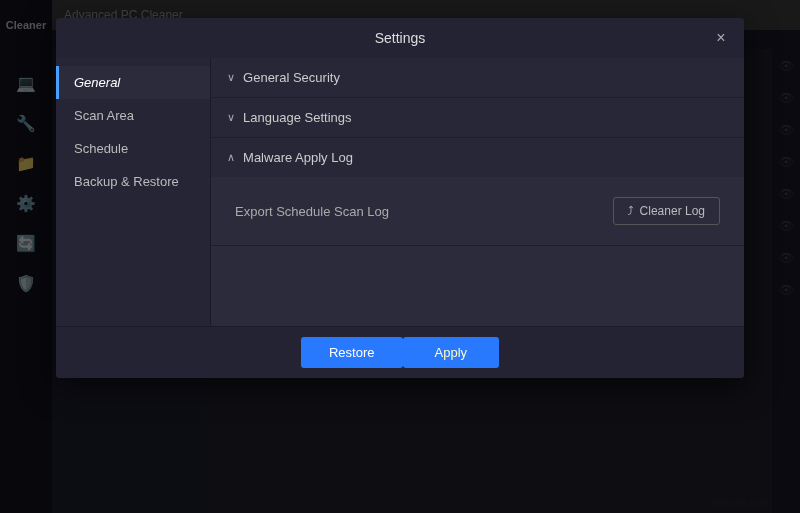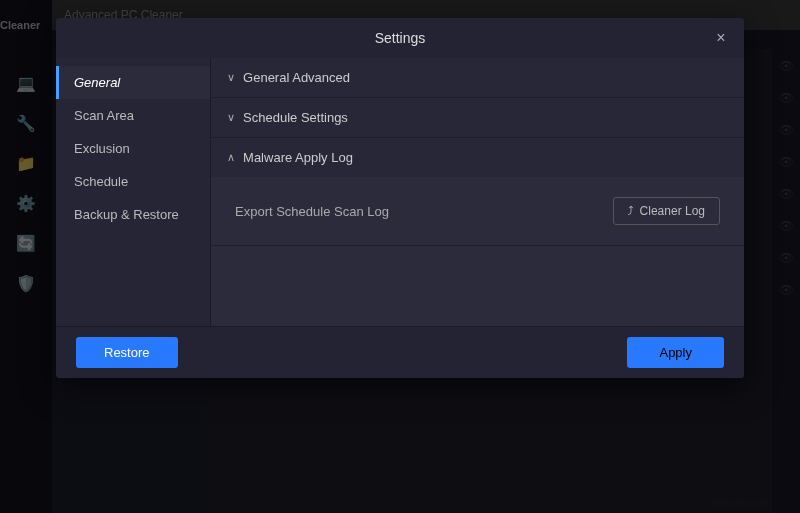--- a/index.html
+++ b/index.html
@@ -69,21 +69,21 @@
 
     
     .cleaner-label {
       position: absolute;
       top: 0; left: 0;
       width: 52px;
       height: 49px;
       background: #12121e;
       display: flex;
       align-items: center;
-      justify-content: flex-start;
+      justify-content: center;
       color: #ccc;
       font-size: 11px;
       font-weight: 600;
     }
 
     
     .app-left-section {
       position: absolute;
       top: 49px; left: 52px;
       width: 155px;
@@ -269,40 +269,40 @@
       gap: 6px;
     }
 
     
     .modal-footer {
       height: 52px;
       background: #232333;
       border-radius: 0 0 4px 4px;
       display: flex;
       align-items: center;
-      justify-content: space-between;
+      justify-content: center;
       padding: 13px 20px;
       border-top: 1px solid #1a1a28;
       flex-shrink: 0;
     }
 
     .btn-restore {
       background: #2979ff;
       color: #fff;
       border: none;
       padding: 8px 28px;
       border-radius: 3px;
       font-size: 13px;
       cursor: pointer;
       font-weight: 500;
     }
 
     .btn-apply {
       background: #2979ff;
-      color: #000000;
+      color: #fef9c3;
       border: none;
       padding: 8px 32px;
       border-radius: 3px;
       font-size: 13px;
       cursor: pointer;
       font-weight: 500;
     }
 
     
     .app-left-item {
@@ -389,38 +389,37 @@
   <div class="modal-header">
     <span class="modal-title">Settings</span>
     <div class="modal-close">×</div>
   </div>
 
   <div class="modal-body">
 
     <div class="modal-nav">
       <div class="modal-nav-item active">General</div>
       <div class="modal-nav-item">Scan Area</div>
-      <div class="modal-nav-item">Exclusion</div>
       <div class="modal-nav-item">Schedule</div>
       <div class="modal-nav-item">Backup &amp; Restore</div>
     </div>
 
     <div class="modal-content">
 
       <div class="accordion-item">
         <div class="accordion-header">
           <span class="accordion-arrow">∨</span>
-          <span>General Advanced</span>
+          <span>General Security</span>
         </div>
       </div>
 
       <div class="accordion-item">
         <div class="accordion-header">
           <span class="accordion-arrow">∨</span>
-          <span>Schedule Settings</span>
+          <span>Language Settings</span>
         </div>
       </div>
 
       <div class="accordion-item">
         <div class="accordion-header">
           <span class="accordion-arrow">∧</span>
           <span>Malware Apply Log</span>
         </div>
         <div class="accordion-body">
           <div class="export-row">

